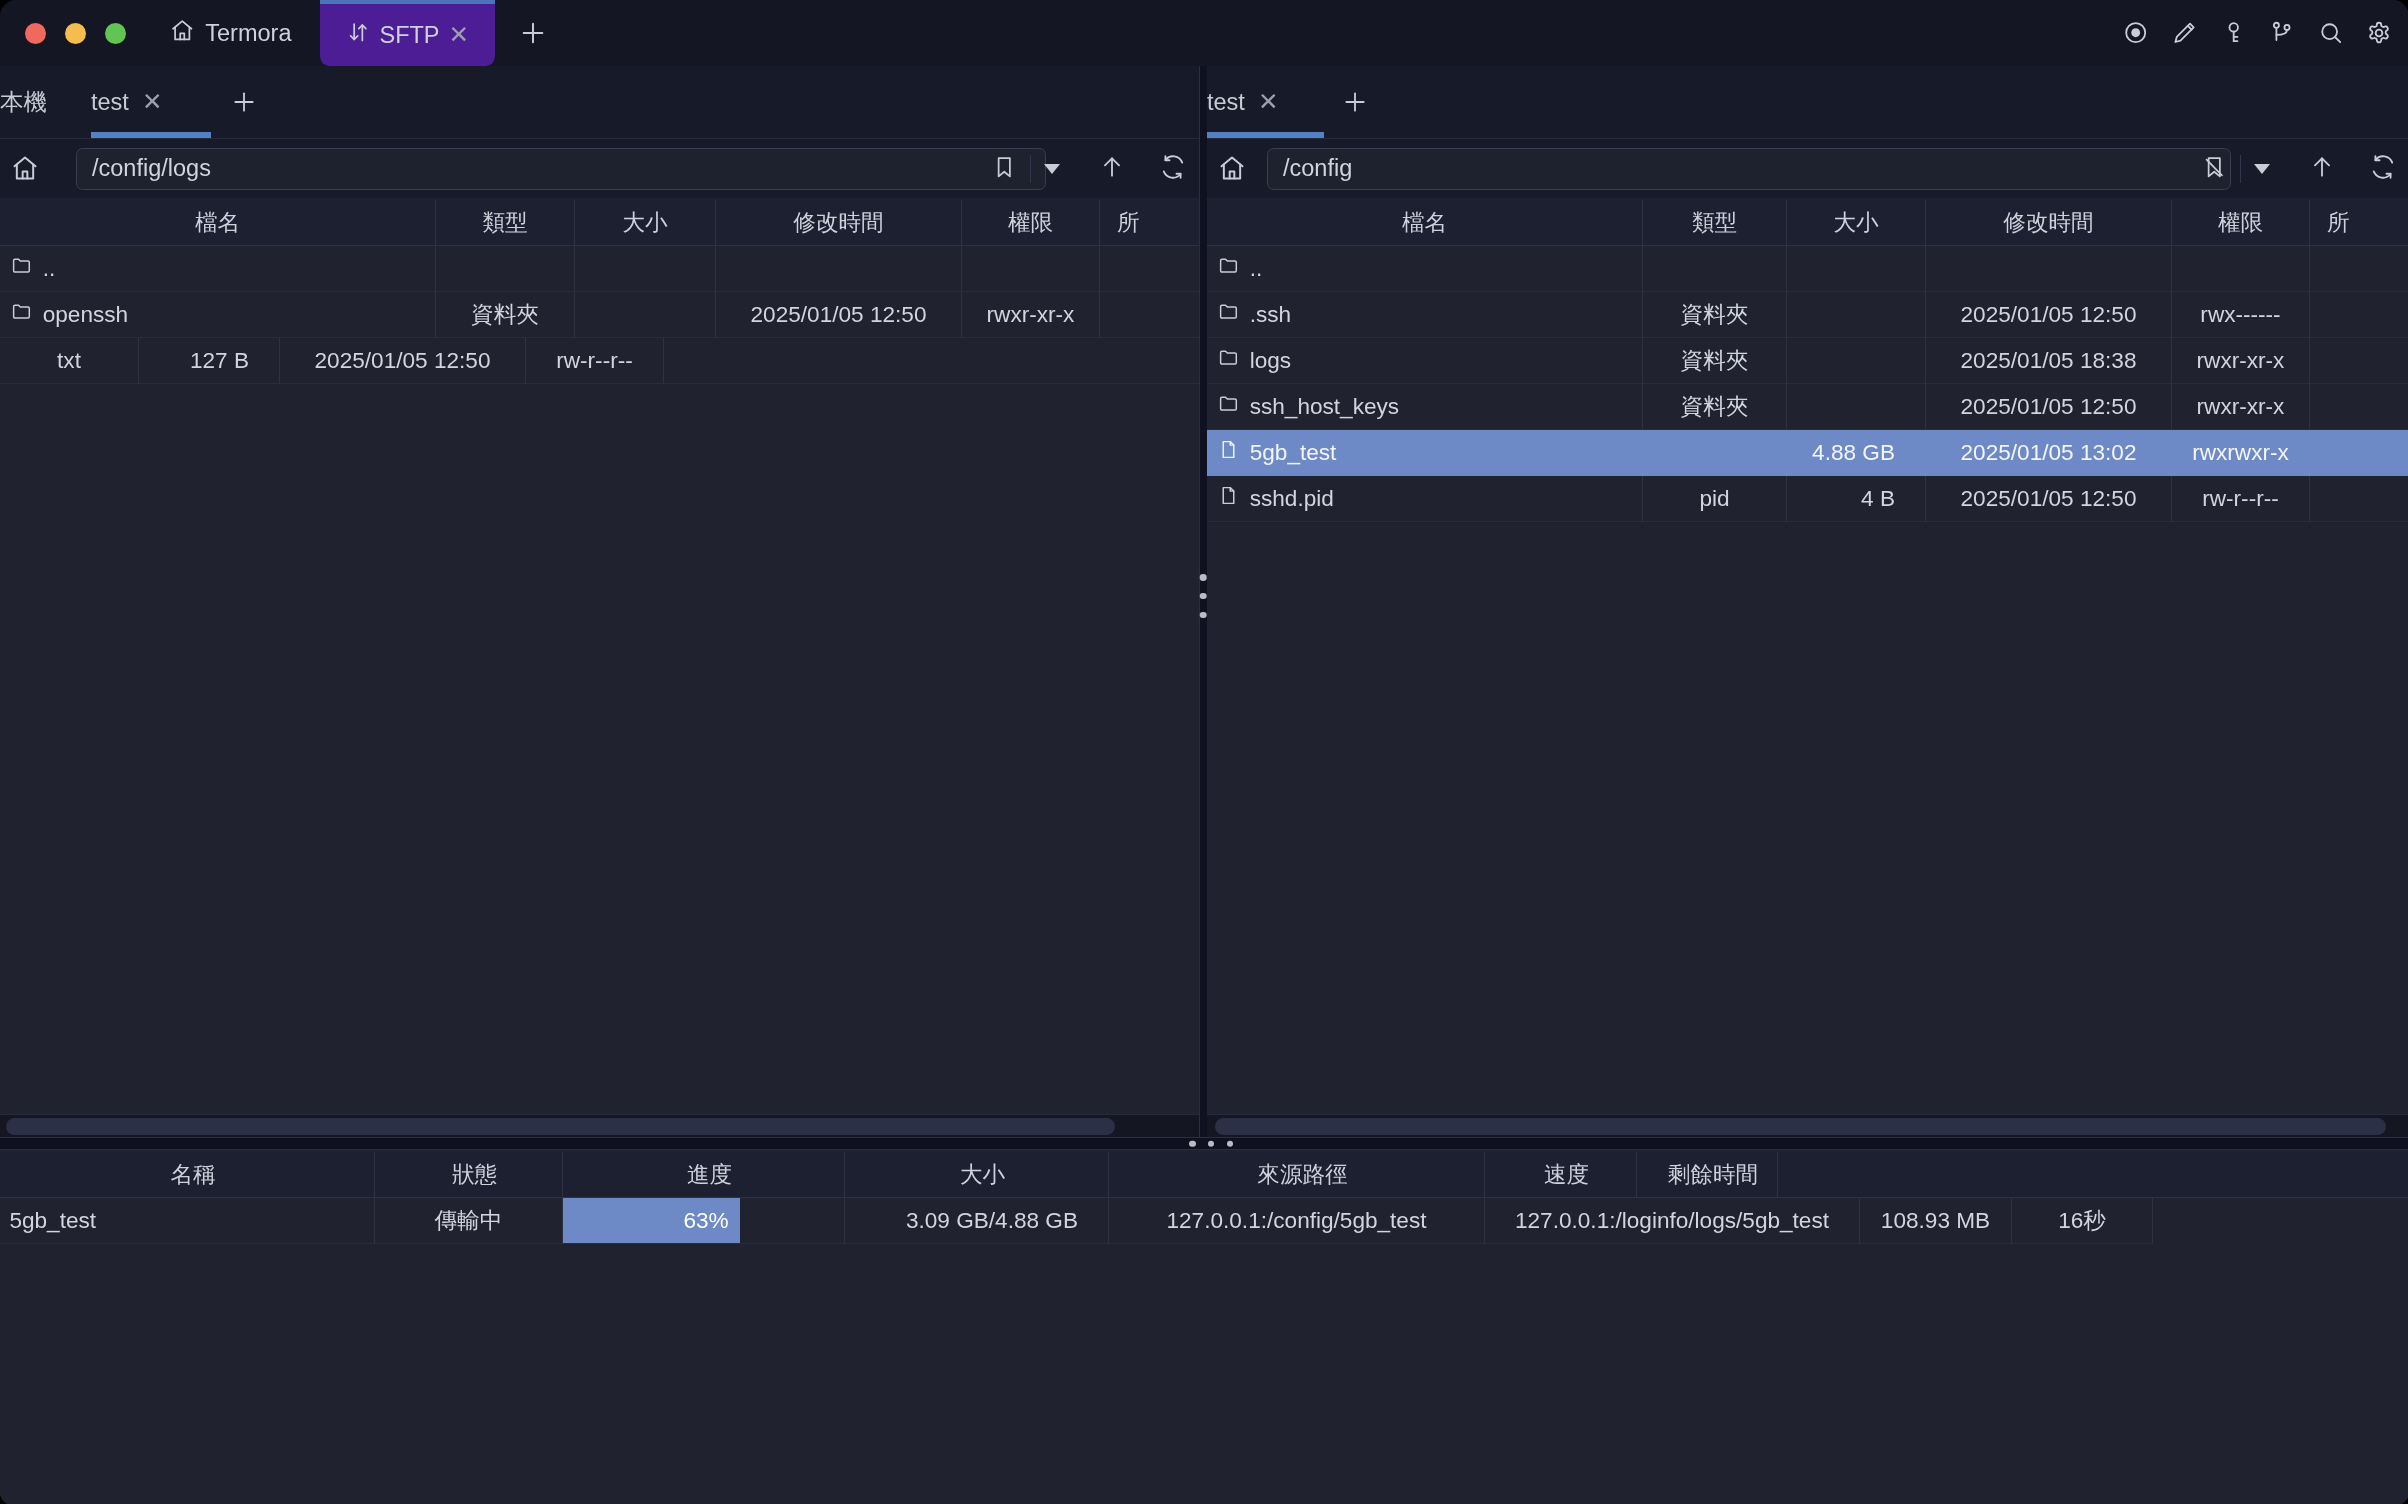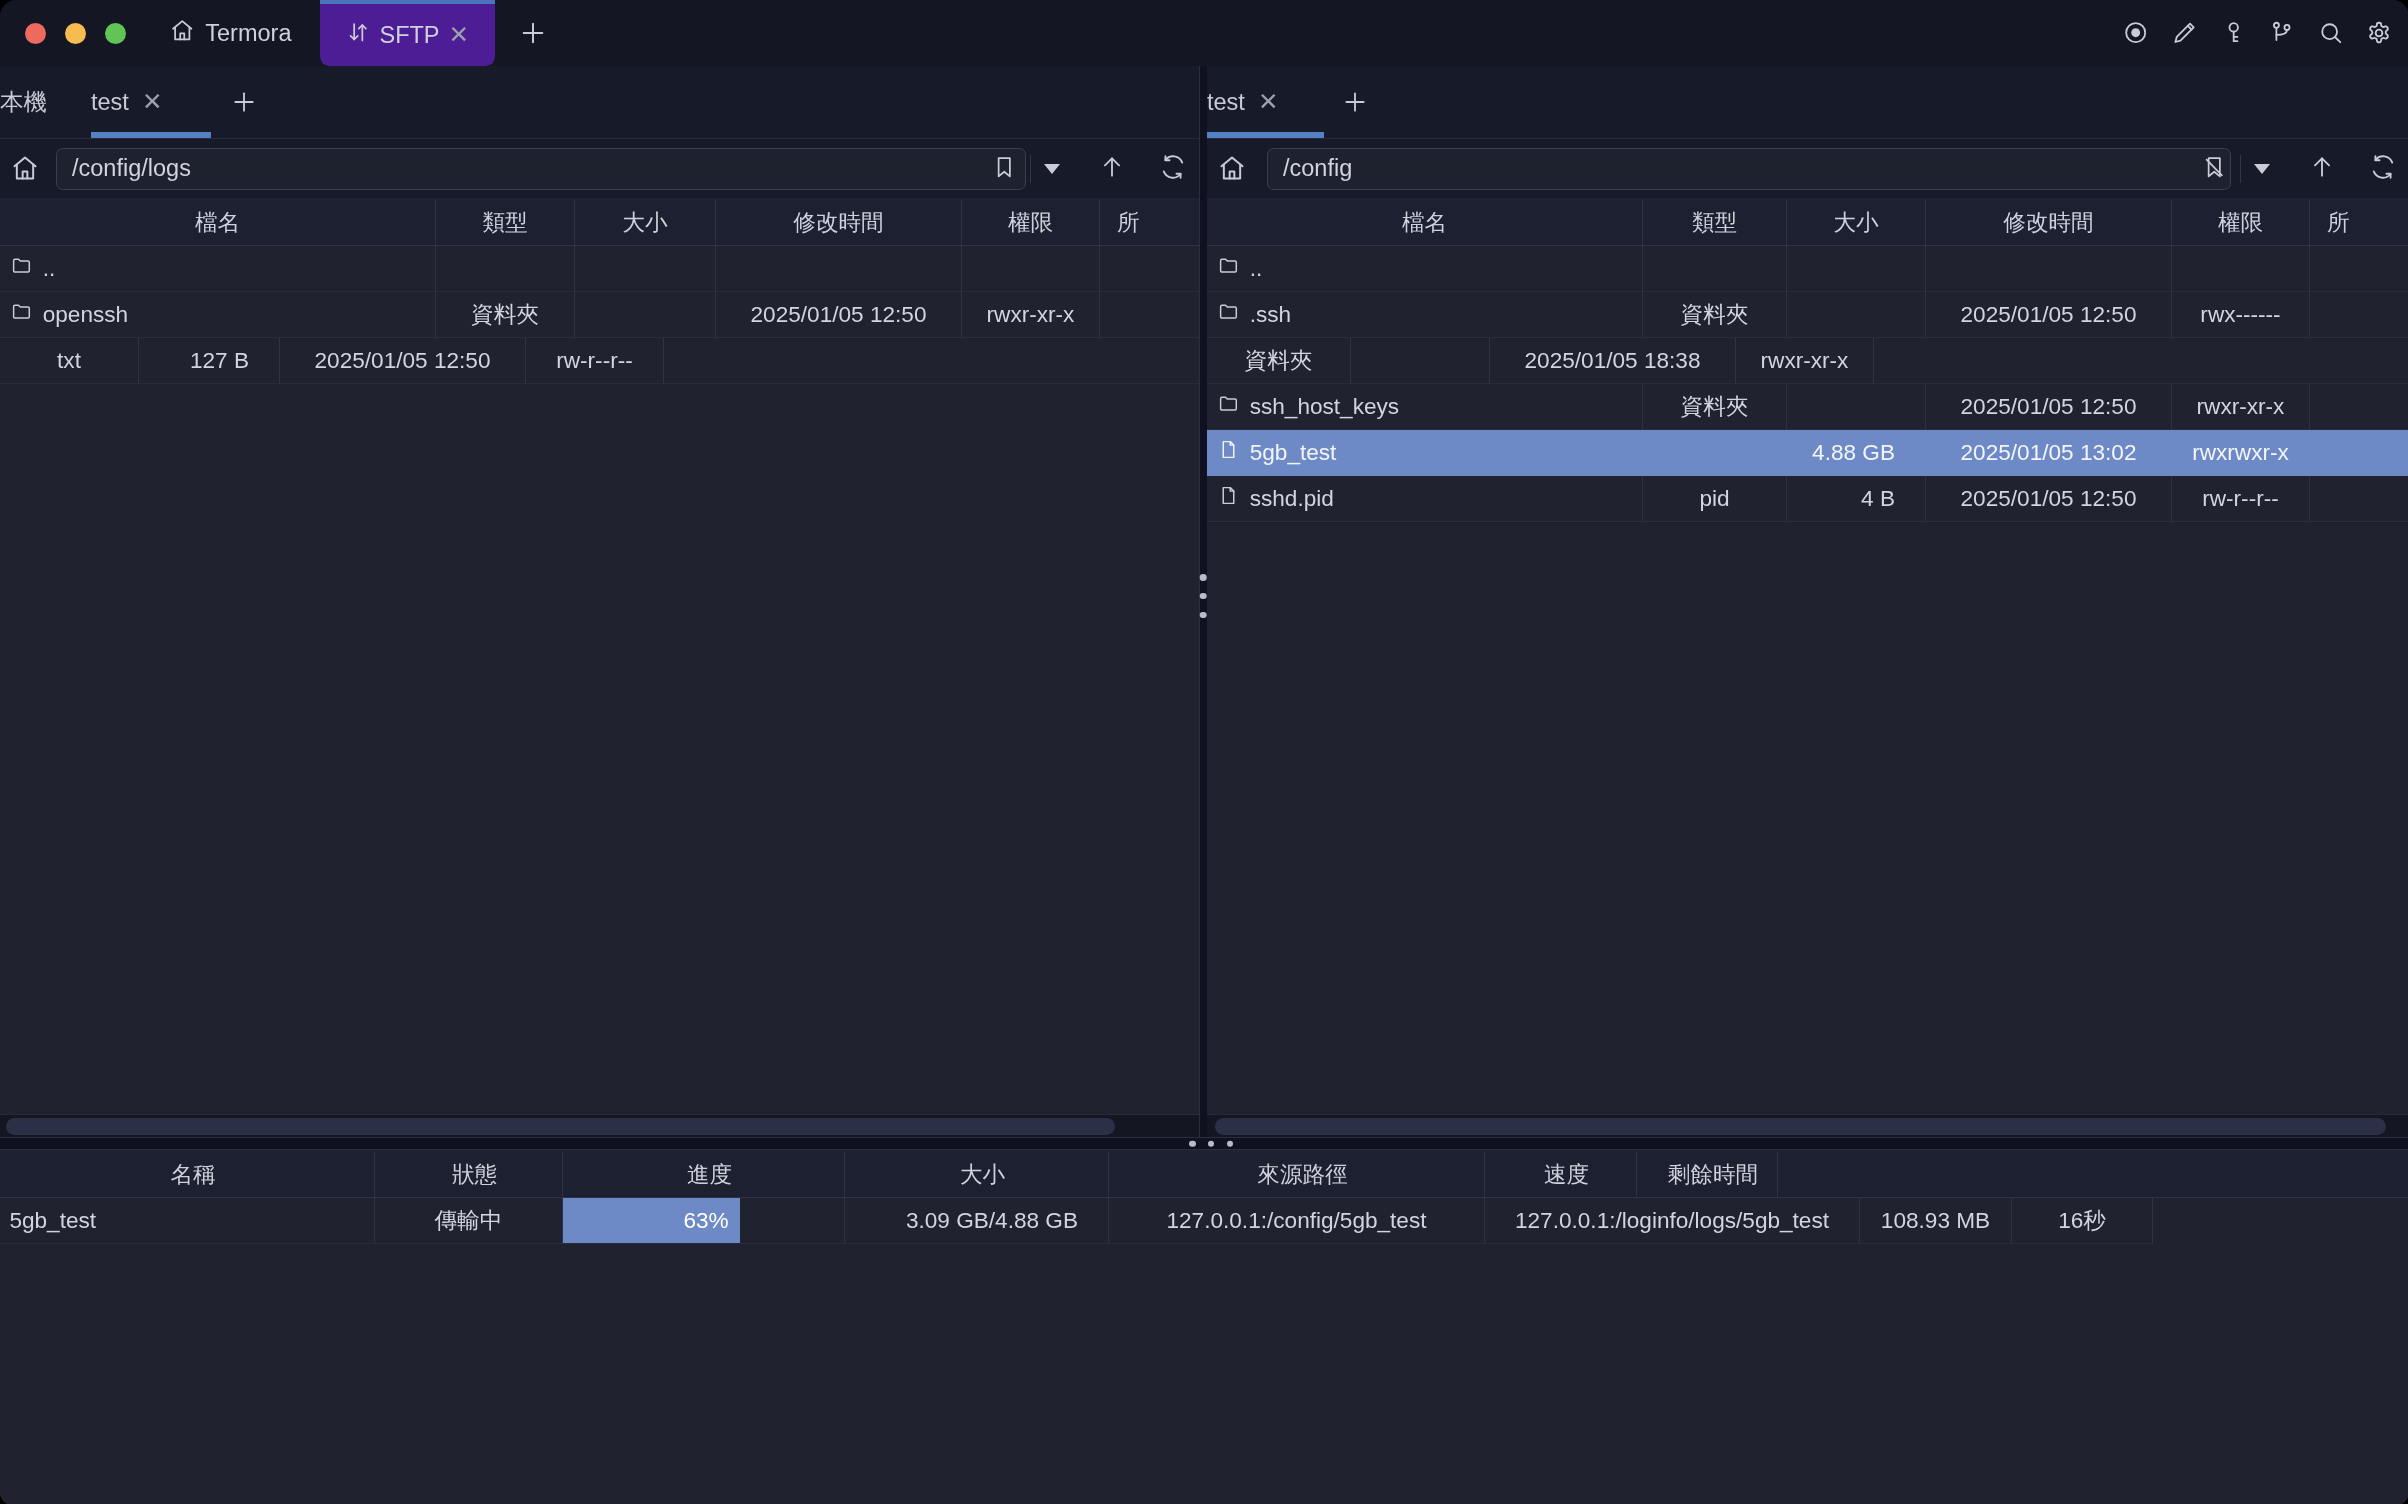--- a/index.html
+++ b/index.html
@@ -34,21 +34,21 @@
 
   
   .ptabs { position:absolute; top:0; left:0; right:0; height:73px; background:#171a28; border-bottom:0.9px solid #272a38; }
   .ptab { position:absolute; top:0; height:72px; display:flex; align-items:center; justify-content:flex-start; gap:13px; font-size:23.5px; color:#c9ccd6; }
   .ptab .underline { position:absolute; left:0; right:0; bottom:0; height:5.6px; background:#5480c4; }
   .ptab-plus { position:absolute; top:0; height:72px; width:53px; display:flex; align-items:center; justify-content:center; }
 
   
   .pathrow { position:absolute; top:73px; left:0; right:0; height:59px; background:#171a28; }
   .homebtn { position:absolute; left:11.3px; top:15px; width:28px; height:28px; }
-  .pathinput { position:absolute; left:56px; top:8.5px; height:42px; background:#1e212e; border:0.9px solid #3b3e4e;
+  .pathinput { position:absolute; left:76px; top:8.5px; height:42px; background:#1e212e; border:0.9px solid #3b3e4e;
                border-radius:6.6px; color:#d2d5de; font-size:23.5px; padding:0 15px; outline:none; width:970px;
                font-family:"Liberation Sans","DejaVu Sans",sans-serif; }
   .pane-right .pathinput { width:964px; left:60px; }
   .pathicons { position:absolute; right:13px; top:0; height:59px; display:flex; align-items:center; gap:13px; }
   .sep { width:0.9px; height:28px; background:#33364a; }
   .caret { width:0; height:0; border-left:8.5px solid transparent; border-right:8.5px solid transparent; border-top:10.4px solid #c9ccd6; }
 
   
   .ftable { position:absolute; top:134px; left:0; right:0; }
   .frow, .fhead { display:flex; height:46px; align-items:stretch; font-size:22.6px; }
@@ -384,20 +384,26 @@
             <span>.ssh</span>
           </div>
           <div class="fcell c-type" style="width:144px">資料夾</div>
           <div class="fcell c-size" style="width:139px"></div>
           <div class="fcell c-time">2025/01/05 12:50</div>
           <div class="fcell c-perm">rwx------</div>
           <div class="fcell c-own"></div>
         </div>
 
         <div class="frow">
+          <div class="fcell c-name">
+            <span><svg class="ic" width="21" height="21" viewBox="0 0 24 24">
+                  <path d="M3 6.2A1.4 1.4 0 0 1 4.4 4.8h4.2l2 2h8.9a1.4 1.4 0 0 1 1.4 1.4v9.9a1.4 1.4 0 0 1-1.4 1.4H4.4A1.4 1.4 0 0 1 3 18.1z"></path>
+                </svg></span>
+            <span>logs</span>
+          </div>
           <div class="fcell c-type" style="width:144px">資料夾</div>
           <div class="fcell c-size" style="width:139px"></div>
           <div class="fcell c-time">2025/01/05 18:38</div>
           <div class="fcell c-perm">rwxr-xr-x</div>
           <div class="fcell c-own"></div>
         </div>
 
         <div class="frow">
           <div class="fcell c-name">
             <span><svg class="ic" width="21" height="21" viewBox="0 0 24 24">

